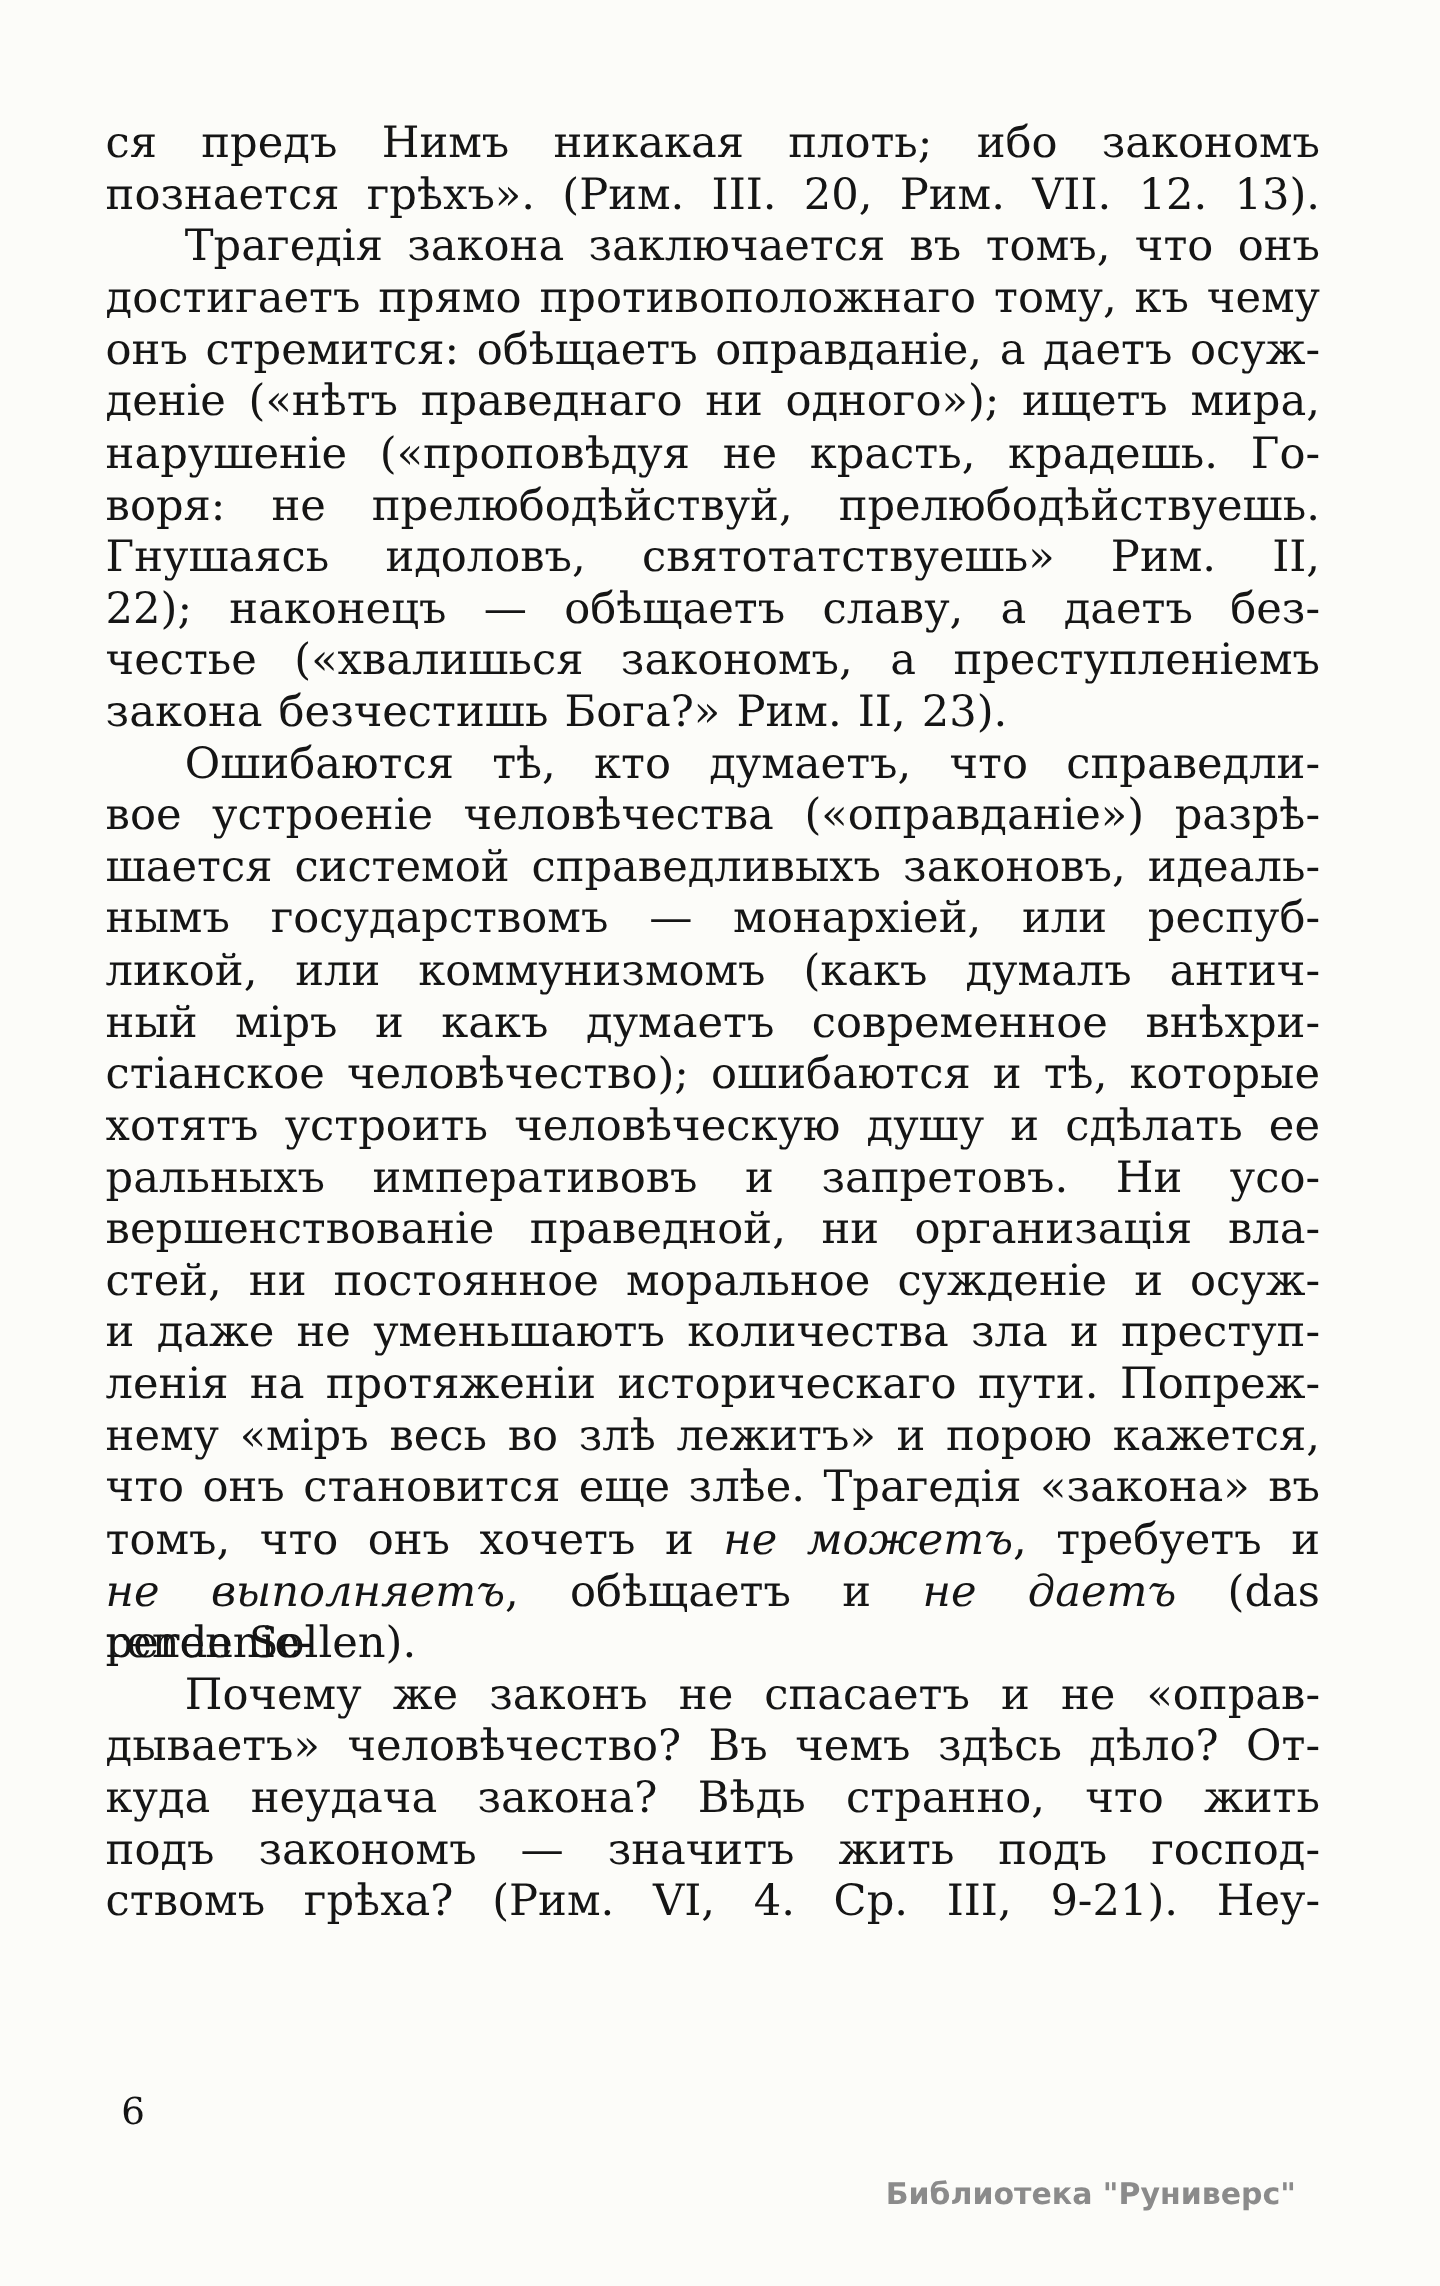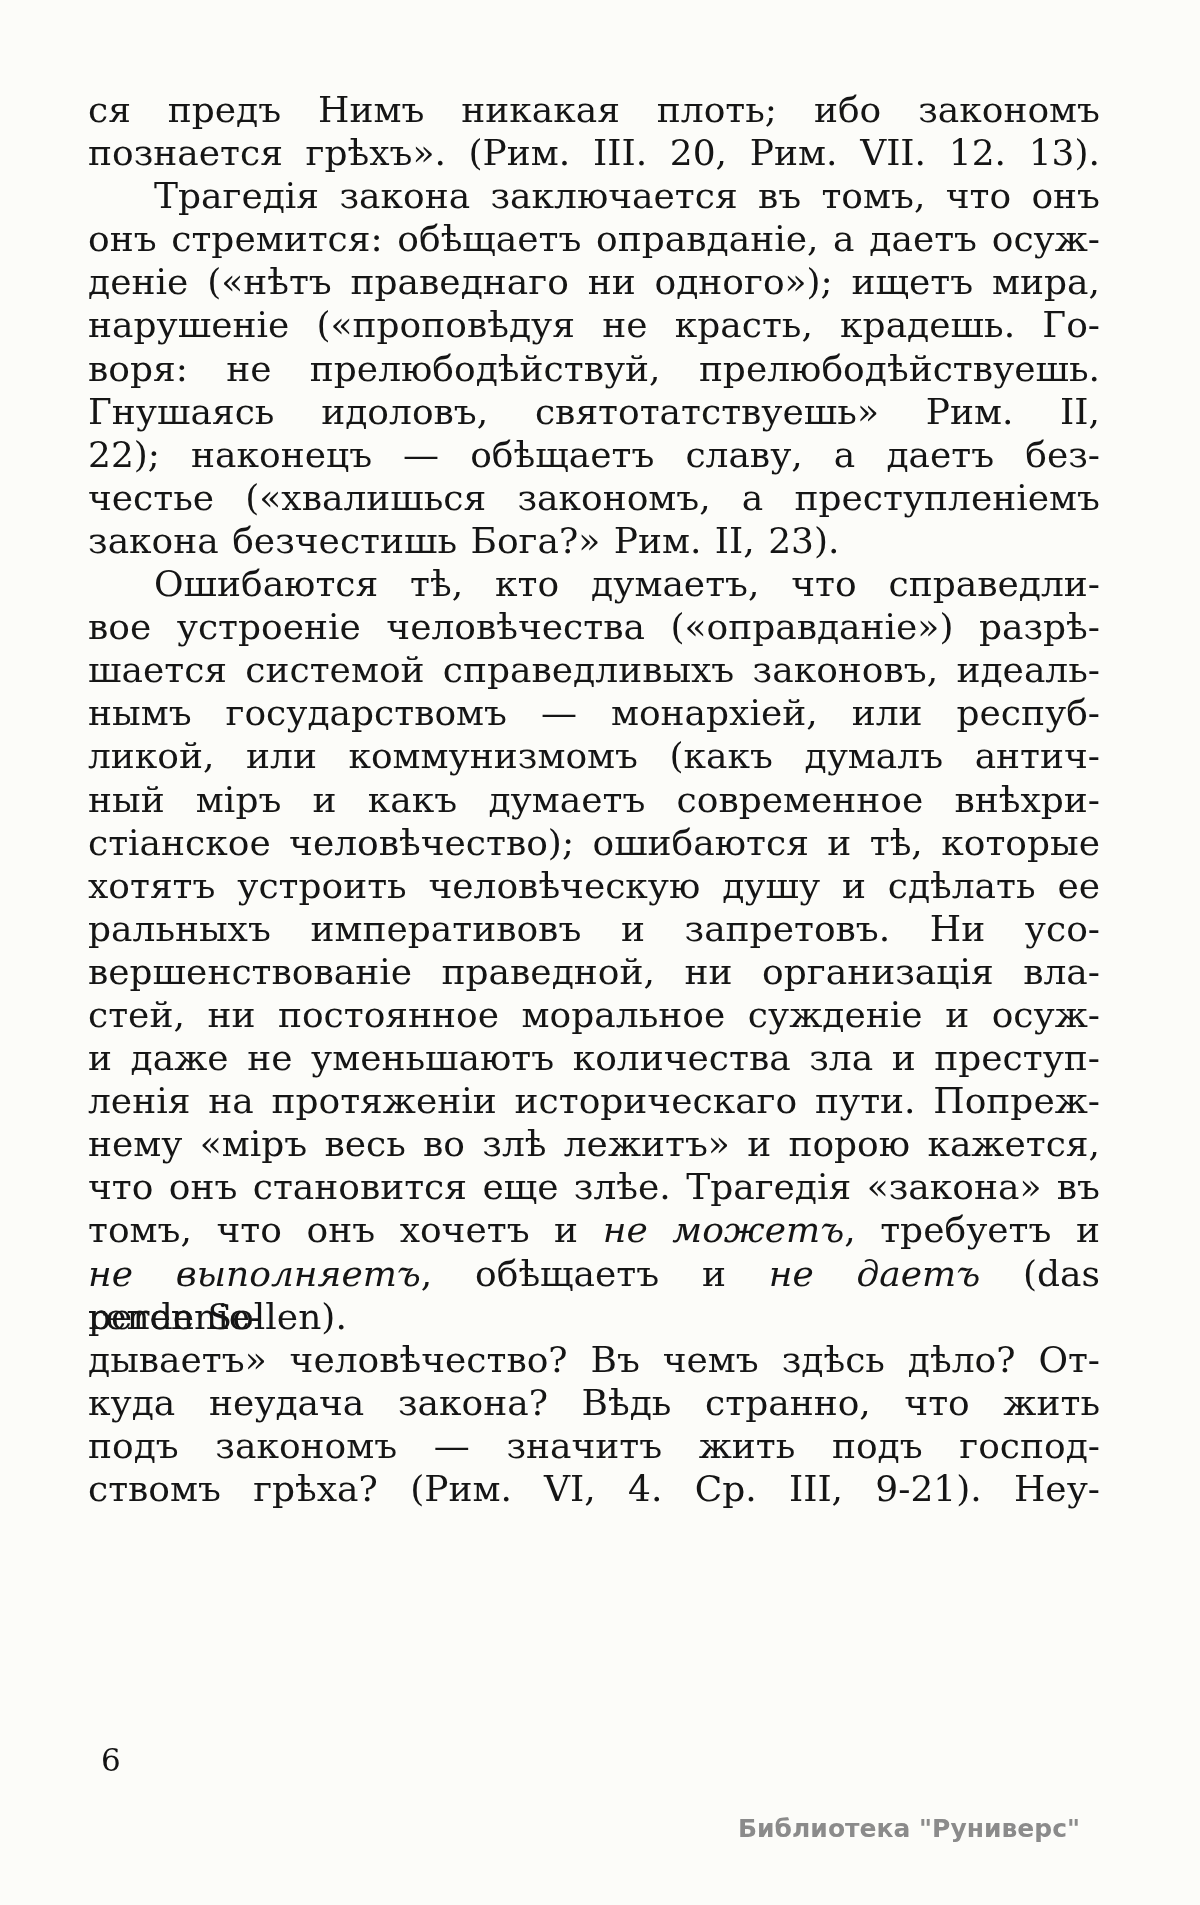--- a/index.html
+++ b/index.html
@@ -12,21 +12,21 @@
     width: 1200px;
     height: 1905px;
     background: #fcfcf9;
     color: #151515;
     font-family: "DejaVu Serif", serif;
     overflow: hidden;
   }
   .text-block {
     position: absolute;
     left: 88px;
-    top: 88px;
+    top: 98px;
     width: 1012px;
   }
   .line {
     font-size: 36px;
     line-height: 43.1px;
     height: 43.1px;
     text-align: justify;
     word-spacing: 2px;
   }
   .line.just {
@@ -57,20 +57,21 @@
   }
 </style>
 </head>
 <body>
 
 <div class="page">
   <main class="text-block">
       <div class="line just"><span>ся предъ Нимъ никакая плоть; ибо закономъ</span></div>
       <div class="line just"><span>познается грѣхъ». (Рим. III. 20, Рим. VII. 12. 13).</span></div>
       <div class="line just ind"><span>Трагедія закона заключается въ томъ, что онъ</span></div>
+      <div class="line just"><span>достигаетъ прямо противоположнаго тому, къ чему</span></div>
       <div class="line just"><span>онъ стремится: обѣщаетъ оправданіе, а даетъ осуж-</span></div>
       <div class="line just"><span>деніе («нѣтъ праведнаго ни одного»); ищетъ мира,</span></div>
       <div class="line just"><span>нарушеніе («проповѣдуя не красть, крадешь. Го-</span></div>
       <div class="line just"><span>воря: не прелюбодѣйствуй, прелюбодѣйствуешь.</span></div>
       <div class="line just"><span>Гнушаясь идоловъ, святотатствуешь» Рим. II,</span></div>
       <div class="line just"><span>22); наконецъ — обѣщаетъ славу, а даетъ без-</span></div>
       <div class="line just"><span>честье («хвалишься закономъ, а преступленіемъ</span></div>
       <div class="line"><span>закона безчестишь Бога?» Рим. II, 23).</span></div>
       <div class="line just ind"><span>Ошибаются тѣ, кто думаетъ, что справедли-</span></div>
       <div class="line just"><span>вое устроеніе человѣчества («оправданіе») разрѣ-</span></div>
@@ -83,20 +84,21 @@
       <div class="line just"><span>ральныхъ императивовъ и запретовъ. Ни усо-</span></div>
       <div class="line just"><span>вершенствованіе праведной, ни организація вла-</span></div>
       <div class="line just"><span>стей, ни постоянное моральное сужденіе и осуж-</span></div>
       <div class="line just"><span>и даже не уменьшаютъ количества зла и преступ-</span></div>
       <div class="line just"><span>ленія на протяженіи историческаго пути. Попреж-</span></div>
       <div class="line just"><span>нему «міръ весь во злѣ лежитъ» и порою кажется,</span></div>
       <div class="line just"><span>что онъ становится еще злѣе. Трагедія «закона» въ</span></div>
       <div class="line just"><span>томъ, что онъ хочетъ и </span><span class="it">не можетъ</span><span>, требуетъ и</span></div>
       <div class="line just"><span class="it">не выполняетъ</span><span>, обѣщаетъ и </span><span class="it">не даетъ</span><span> (das perennie-</span></div>
       <div class="line"><span>rende Sollen).</span></div>
+      <div class="line just ind"><span>Почему же законъ не спасаетъ и не «оправ-</span></div>
       <div class="line just"><span>дываетъ» человѣчество? Въ чемъ здѣсь дѣло? От-</span></div>
       <div class="line just"><span>куда неудача закона? Вѣдь странно, что жить</span></div>
       <div class="line just"><span>подъ закономъ — значитъ жить подъ господ-</span></div>
       <div class="line just"><span>ствомъ грѣха? (Рим. VI, 4. Ср. III, 9-21). Неу-</span></div>
     </main>
   <div class="page-number">6</div>
   <div class="watermark">Библиотека "Руниверс"</div>
 </div>
 
 </body></html>

